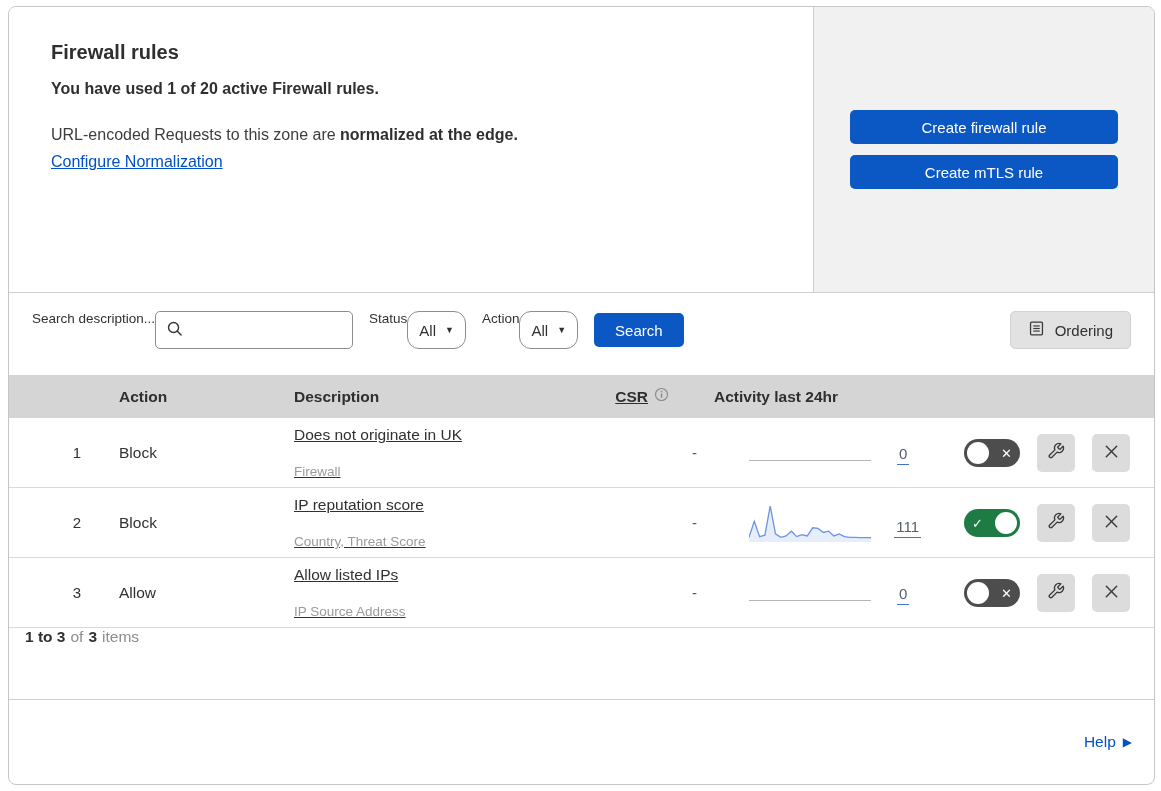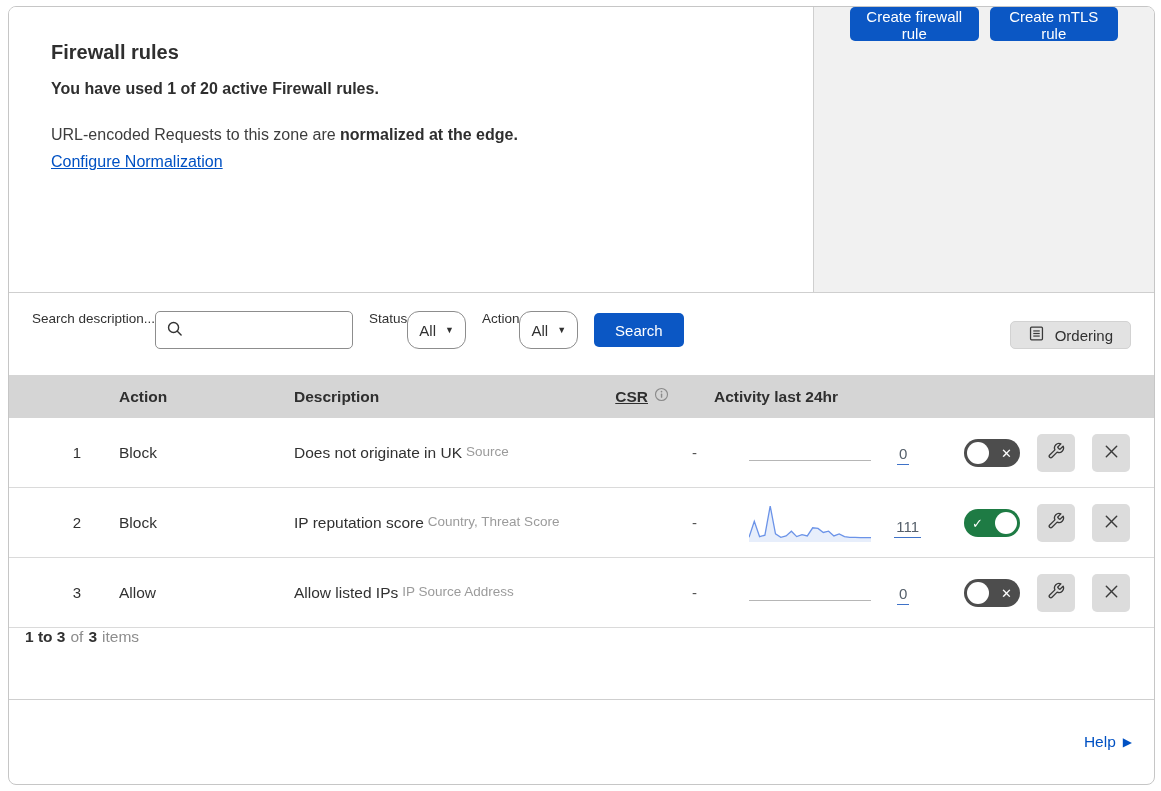--- a/index.html
+++ b/index.html
@@ -19,21 +19,21 @@
   }
   
   .top { display: flex; height: 286px; flex-shrink: 0; border-bottom: 1px solid #cfcfcf; }
   .intro { flex: 1; background: #fff; border-right: 1px solid #cfcfcf; padding: 34px 42px 0; }
   .intro h1 { font-size: 20px; font-weight: 700; margin: 0 0 16px; color: #2f2f2f; }
   .desc { font-size: 16px; color: #3d3d3d; line-height: 1.8; margin: 0 0 26px; max-width: 705px; }
   .usage { font-size: 16px; font-weight: 700; color: #2f2f2f; margin: 0 0 28px; }
   .norm { font-size: 16px; color: #3d3d3d; margin: 0 0 9px; }
   .norm b { color: #2f2f2f; }
   .cfg-link { font-size: 16px; color: #0051c3; text-decoration: underline; cursor: pointer; display: inline-block; }
-  .actions { width: 340px; background: #f1f1f1; display: flex; flex-direction: row; justify-content: center; gap: 11px; padding: 0 36px; }
+  .actions { width: 340px; background: #f1f1f1; display: flex; flex-direction: column; justify-content: center; gap: 11px; padding: 0 36px; }
   .btn-primary {
     display: block; width: 100%; height: 34px;
     background: #0b57c4; color: #fff; font-size: 15px;
     border: none; border-radius: 5px; cursor: pointer;
     font-family: inherit;
   }
   
   .filter-bar { display: flex; align-items: flex-end; gap: 16px; padding: 18px 23px 26px; background: #fff; }
   .fgroup { display: flex; flex-direction: row; }
   .flabel { font-size: 13.5px; color: #313131; }
@@ -43,36 +43,36 @@
   }
   .search-box input { border: none; outline: none; flex: 1; min-width: 0; font-size: 14px; font-family: inherit; background: transparent; }
   .select-box {
     height: 38px; border: 1px solid #8d8d8d; border-radius: 12px; background: #fff;
     display: flex; align-items: center; gap: 9px; padding: 0 11px;
     font-size: 15px; color: #313131; cursor: pointer;
   }
   .caret { font-size: 9px; color: #313131; line-height: 1; }
   .btn-search { height: 34px; padding: 0 21px; width: auto; align-self: flex-end; margin-bottom: 2px; }
   .btn-ordering {
-    margin-left: auto; height: 28px; padding: 0 17px;
+    margin-left: auto; height: 38px; padding: 0 17px;
     background: #e2e2e2; border: 1px solid #d2d2d2; border-radius: 5px;
     display: flex; align-items: center; gap: 10px;
     font-size: 15px; color: #313131; cursor: pointer; font-family: inherit;
   }
   
   .grid-cols { display: grid; grid-template-columns: 92px 175px 318px 115px 212px 1fr; align-items: center; }
   .thead { background: #d5d5d5; height: 43px; font-size: 15.5px; font-weight: 700; color: #2f2f2f; }
   .th-action { padding-left: 18px; }
   .th-desc { padding-left: 18px; }
   .th-csr { text-align: right; padding-right: 40px; display: flex; justify-content: flex-end; align-items: center; gap: 6px; text-decoration: underline; }
   .th-activity { padding-left: 5px; }
   .row { height: 70px; border-bottom: 1px solid #dadada; background: #fff; }
   .cell-num { text-align: right; padding-right: 20px; font-size: 15px; color: #313131; }
   .cell-action { padding-left: 18px; font-size: 15.5px; color: #313131; }
-  .cell-desc { padding-left: 18px; display: flex; flex-direction: row; gap: 4px; }
+  .cell-desc { padding-left: 18px; display: flex; flex-direction: column; gap: 20px; text-decoration: underline; }
   .desc-title { font-size: 15.5px; color: #313131; }
   .desc-sub { font-size: 13.5px; color: #9b9b9b; }
   .cell-csr { text-align: right; padding-right: 12px; font-size: 15px; color: #555; }
   .cell-activity { display: flex; align-items: flex-end; gap: 26px; padding-left: 40px; }
   .spark { width: 122px; height: 40px; margin-bottom: 10px; position: relative; }
   .spark.flat { height: 30px; border-bottom: 1px solid #b6b6b6; margin-bottom: 14px; }
   .spark.has-data svg { position: absolute; left: 0; bottom: -4px; }
   .activity-link {
     font-size: 15px; color: #56606b; text-decoration: none;
     border-bottom: 1px solid #3f72c8; padding: 0 2px 2px; margin-bottom: 10px; cursor: pointer;
@@ -174,21 +174,21 @@
     <div class="th-activity">Activity last 24hr</div>
     <div></div>
   </div>
 
   <div>
     <div class="grid-cols row">
       <div class="cell-num">1</div>
       <div class="cell-action">Block</div>
       <div class="cell-desc">
         <span class="desc-title">Does not originate in UK</span>
-        <span class="desc-sub">Source</span>
+        <span class="desc-sub">Firewall</span>
       </div>
       <div class="cell-csr">-</div>
       <div class="cell-activity">
         <div class="spark flat"></div>
         <a class="activity-link">0</a>
       </div>
       <div class="cell-controls">
         <div class="toggle off">
           <span class="mark">✕</span>
           <span class="knob"></span>

